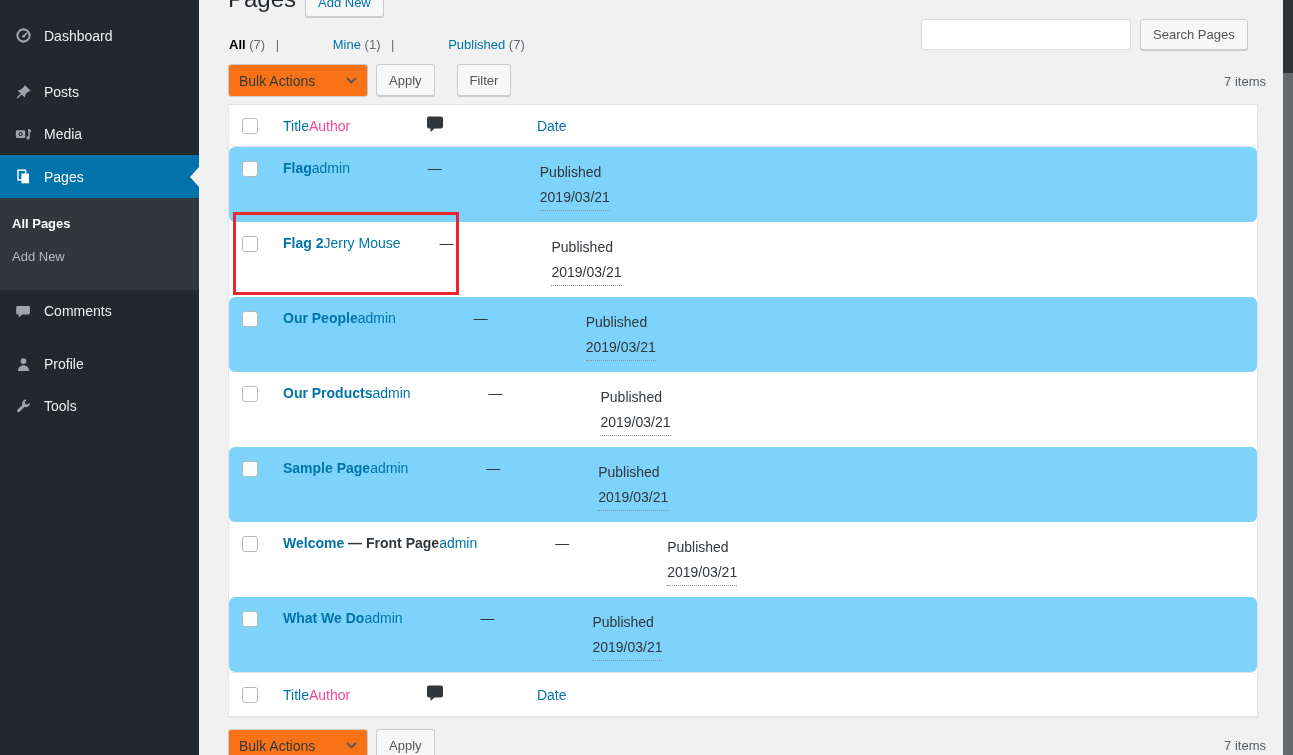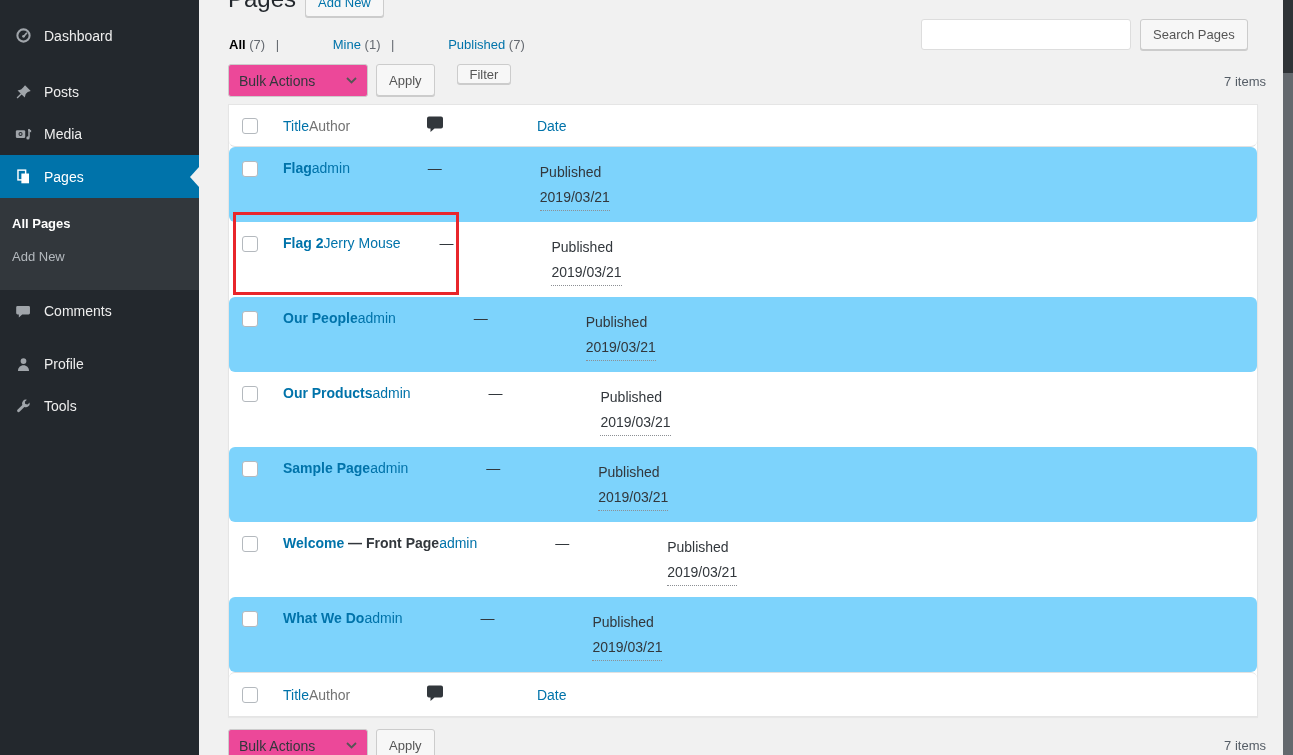--- a/index.html
+++ b/index.html
@@ -41,21 +41,21 @@
   .addnew { position:absolute; left:106px; top:-13px; height:30px; }
 
   .views { position:absolute; left:30px; top:37px; font-size:13px; color:#646970; }
   .views a { color:#0073aa;margin-left:43px; }
   .views .cur { color:#000; font-weight:bold; }
   .views .sep { margin:0 7px; color:#646970; }
 
   .tbar { position:absolute; left:29px; top:64px; display:flex; align-items:flex-start; }
   .sel {
     display:inline-flex; align-items:center; justify-content:space-between;
-    background:#ec4899; border:1px solid #ccc; border-radius:3px;
+    background:#f97316; border:1px solid #ccc; border-radius:3px;
     height:33px; padding:0 10px; font-size:14px; color:#32373c; cursor:pointer;
   }
   .sel .chev { margin-left:22px; display:flex; }
   .sel svg { width:11px; height:7px; stroke:#555; stroke-width:1.8; fill:none; }
   .w-bulk { width:140px; }
   .w-dates { width:124px; }
   .mr8 { margin-right:8px; } .mr22 { margin-right:22px; }
   .items-count { position:absolute; right:27px; font-size:13px; color:#555d66; }
   .ic-top { top:74px; } .ic-bottom { top:738px; }
 
@@ -63,21 +63,21 @@
     background:#fff; border:1px solid #ddd; border-radius:3px; padding:0 8px; font-size:13px; color:#32373c; outline:none; }
   .searchbtn { position:absolute; left:941px; top:19px; height:31px; }
 
   
   .table { position:absolute; left:29px; top:104px; width:1030px; background:#fff;
     border:1px solid #e5e5e5; box-shadow:0 1px 1px rgba(0,0,0,.04); }
   .grid { display:grid; grid-template-columns:54px auto 116px 112px 1fr;border-radius:6px; }
   .thead { height:42px; align-items:center; border-bottom:1px solid #e1e1e1; }
   .tfoot { height:44px; align-items:center; border-top:1px solid #e1e1e1; }
   .thead a, .tfoot a { color:#0073aa; font-size:14px; }
-  .col-author { color:#737373; font-size:14px; }
+  .col-author { color:#ec4899; font-size:14px; }
   .checkbox { width:16px; height:16px; background:#fff; border:1px solid #b4b9be; border-radius:3px; margin-left:13px; cursor:pointer; }
   .trow { min-height:75px; }
   .trow.alt { background:#7dd3fc; }
   .cell { padding-top:13px; }
   .cb-cell { padding-top:14px; }
   .row-title { color:#0073aa; font-weight:bold; font-size:14px; }
   .post-state { color:#32373c; font-weight:600; font-size:14px; }
   .author-cell a { color:#0073aa; font-size:14px; }
   .comments-cell { color:#32373c; font-size:14px; }
   .date-cell { font-size:14px; color:#32373c; line-height:1.8; }
@@ -196,21 +196,21 @@
   <div class="tbar">
     <div class="sel w-bulk mr8">
       <span>Bulk Actions</span>
       <span class="chev">
           <svg viewBox="0 0 11 7">
             <path d="M1 1l4.5 4.5L10 1"></path>
           </svg>
         </span>
     </div>
     <a class="btn mr22" style="height:32px">Apply</a>
-    <a class="btn" style="height:20px">Filter</a>
+    <a class="btn" style="height:32px">Filter</a>
   </div>
   <div class="items-count ic-top">7 items</div>
 
   <input class="searchbox" value="" style="">
   <a class="btn searchbtn">Search Pages</a>
 
   <div class="table">
 
     <div class="grid thead">
       <div>

